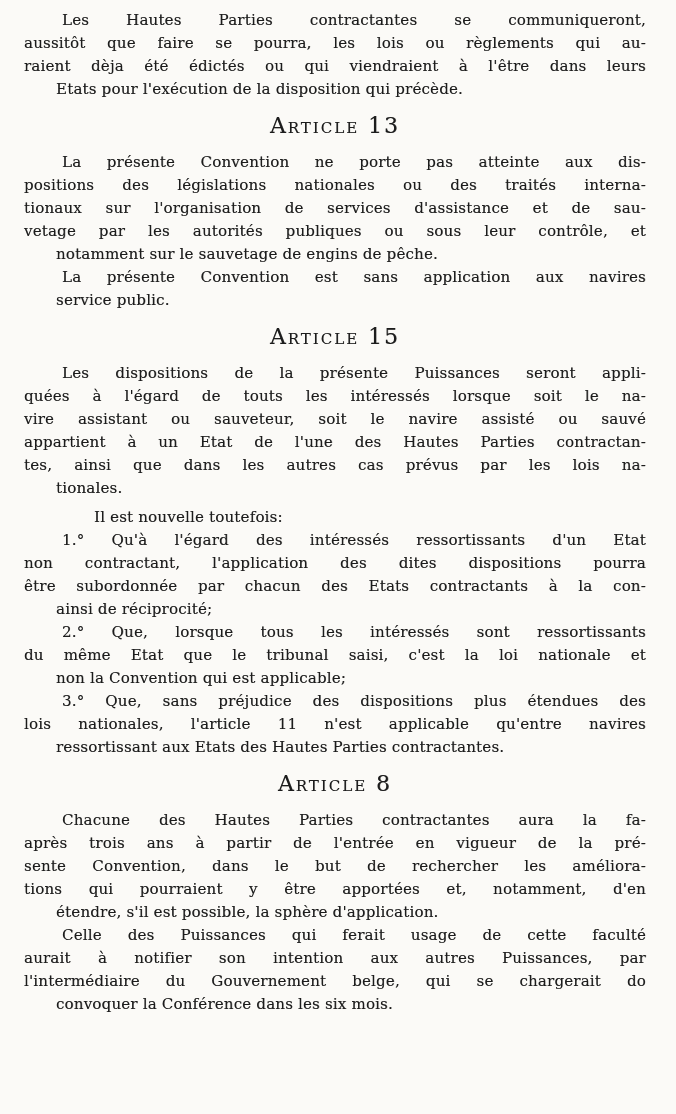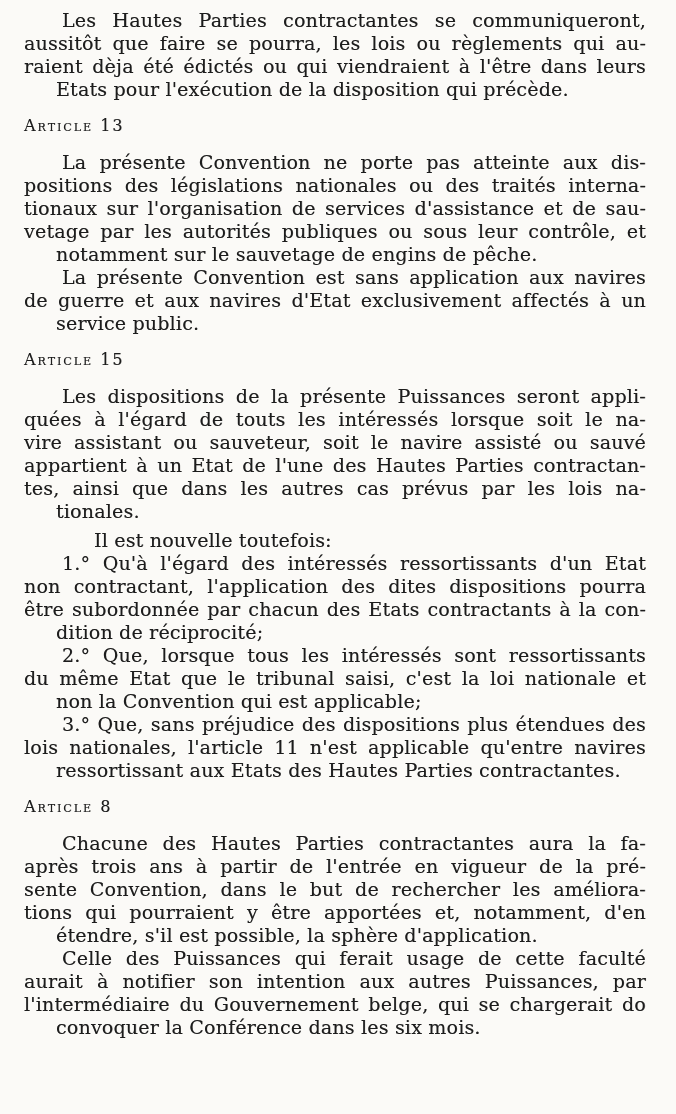--- a/index.html
+++ b/index.html
@@ -20,38 +20,39 @@
     height: 1114px;
     padding: 9px 30px 4px 24px;
   }
   .para {
     margin: 0;
   }
   .para.spaced-before {
     margin-top: 6px;
   }
   .line {
-    font-size: 19px;
+    font-size: 15px;
     line-height: 23px;
     letter-spacing: 0.2px;
     text-align: justify;
     text-align-last: justify;
     white-space: normal;
     text-shadow: 0.3px 0.3px 0.6px rgba(25,25,25,0.45);
   }
   .line.first {
     text-indent: 38px;
   }
   .line.last {
     text-align-last: left;
     margin-left: 32px;
   }
   .article-heading {
+    text-align: center;
     font-variant: small-caps;
-    font-size: 16px;
+    font-size: 22px;
     line-height: 20px;
     margin: 15px 0;
     letter-spacing: 2px;
     text-shadow: 0.3px 0.3px 0.6px rgba(25,25,25,0.45);
   }
 </style>
 </head>
 <body>
 
 <div class="page" style="background: rgb(251, 250, 247); color: rgb(28, 28, 28);">
@@ -64,40 +65,39 @@
     <div class="article-heading">Article 13</div>
     <div class="para">
       <div class="line first">La présente Convention ne porte pas atteinte aux dis-</div>
       <div class="line">positions des législations nationales ou des traités interna-</div>
       <div class="line">tionaux sur l'organisation de services d'assistance et de sau-</div>
       <div class="line">vetage par les autorités publiques ou sous leur contrôle, et</div>
       <div class="line last">notamment sur le sauvetage de engins de pêche.</div>
     </div>
     <div class="para">
       <div class="line first">La présente Convention est sans application aux navires</div>
-      <div class="line">de guerre et aux navires d'Etat exclusivement affectés à un</div>
       <div class="line last">service public.</div>
     </div>
     <div class="article-heading">Article 15</div>
     <div class="para">
       <div class="line first">Les dispositions de la présente Puissances seront appli-</div>
       <div class="line">quées à l'égard de touts les intéressés lorsque soit le na-</div>
       <div class="line">vire assistant ou sauveteur, soit le navire assisté ou sauvé</div>
       <div class="line">appartient à un Etat de l'une des Hautes Parties contractan-</div>
       <div class="line">tes, ainsi que dans les autres cas prévus par les lois na-</div>
       <div class="line last">tionales.</div>
     </div>
     <div class="para spaced-before">
       <div class="line first last">Il est nouvelle toutefois:</div>
     </div>
     <div class="para">
       <div class="line first">1.° Qu'à l'égard des intéressés ressortissants d'un Etat</div>
       <div class="line">non contractant, l'application des dites dispositions pourra</div>
       <div class="line">être subordonnée par chacun des Etats contractants à la con-</div>
-      <div class="line last">dition de réciprocité;</div>
+      <div class="line last">ainsi de réciprocité;</div>
     </div>
     <div class="para">
       <div class="line first">2.° Que, lorsque tous les intéressés sont ressortissants</div>
       <div class="line">du même Etat que le tribunal saisi, c'est la loi nationale et</div>
       <div class="line last">non la Convention qui est applicable;</div>
     </div>
     <div class="para">
       <div class="line first">3.° Que, sans préjudice des dispositions plus étendues des</div>
       <div class="line">lois nationales, l'article 11 n'est applicable qu'entre navires</div>
       <div class="line last">ressortissant aux Etats des Hautes Parties contractantes.</div>

